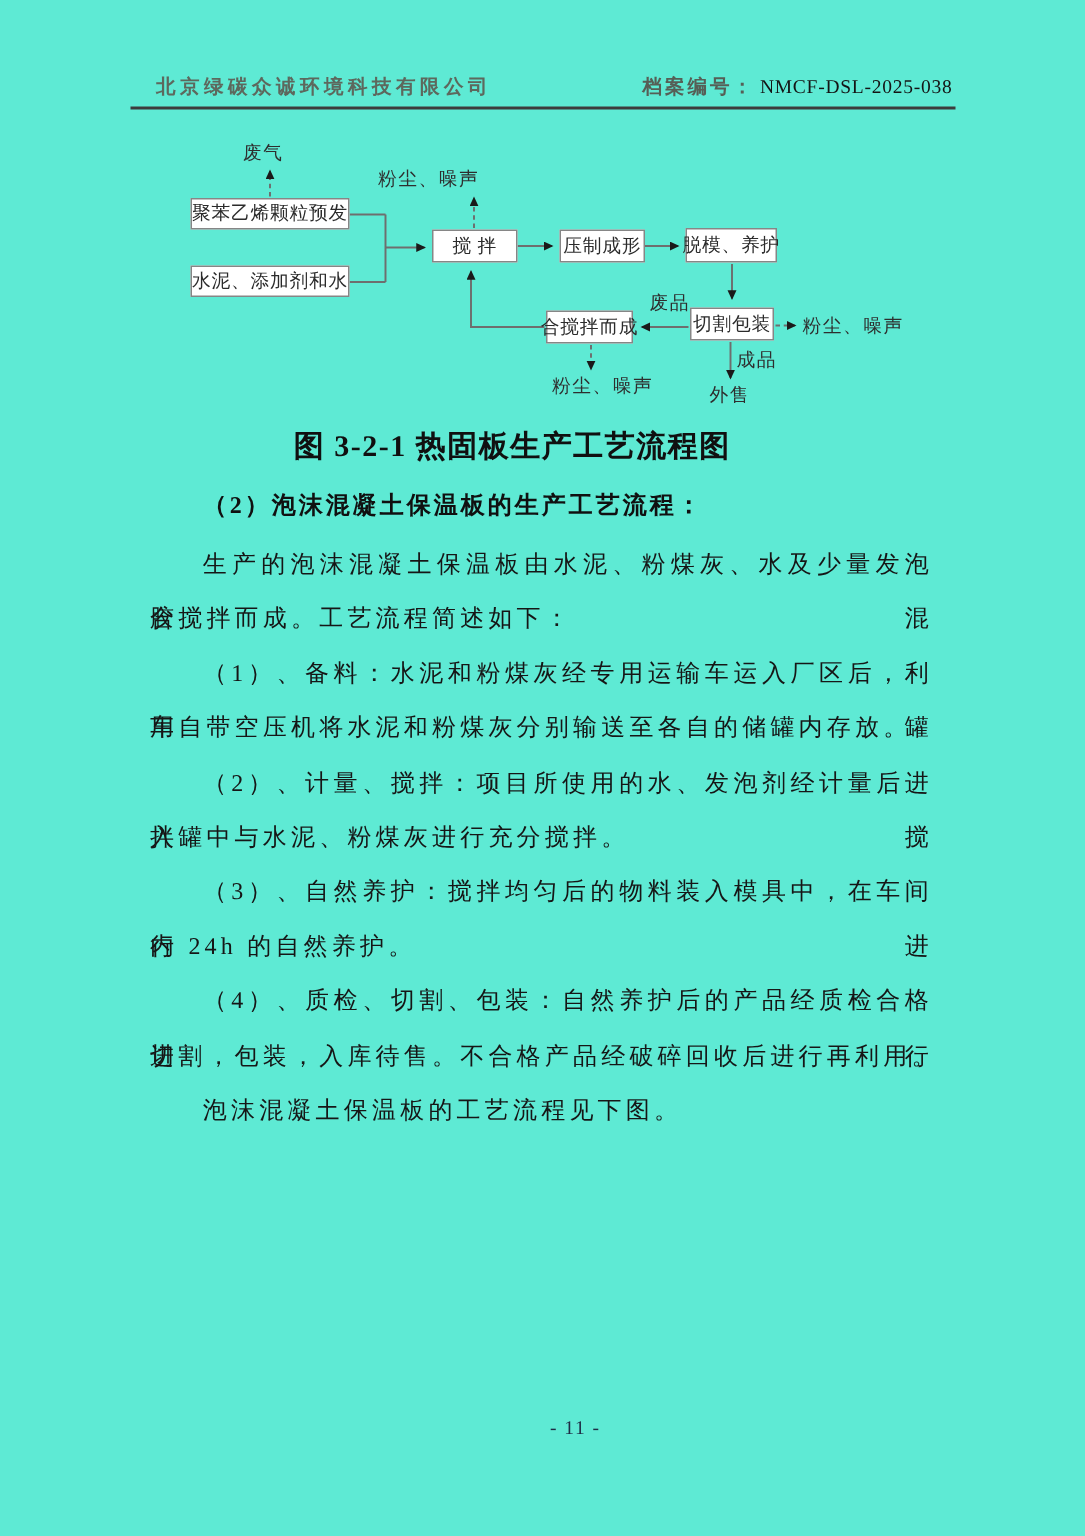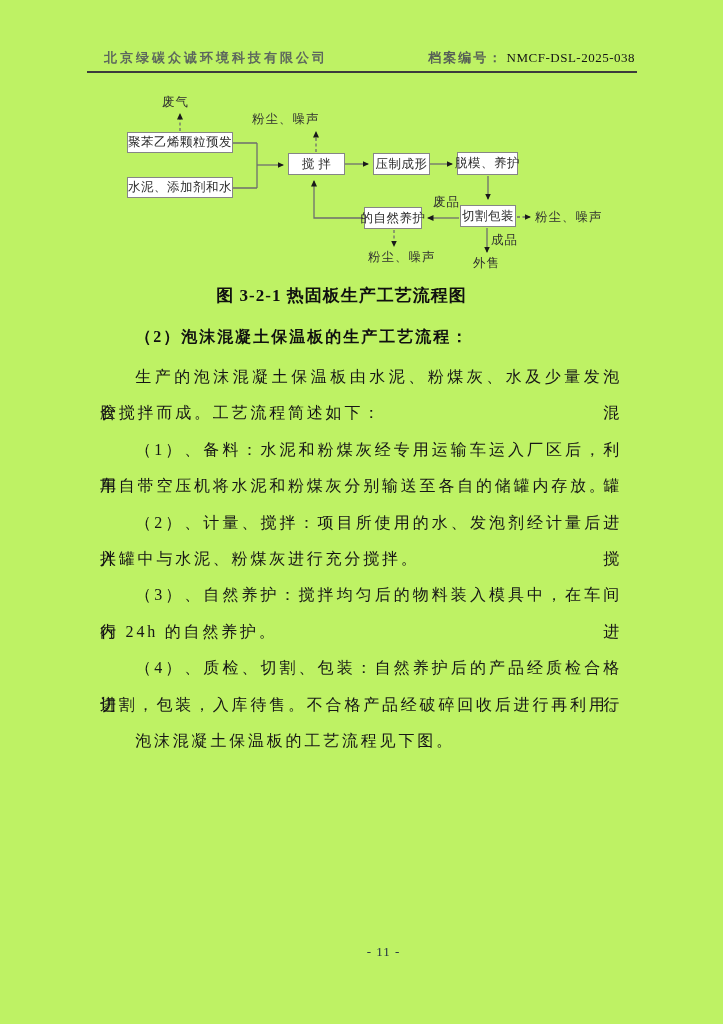--- a/index.html
+++ b/index.html
@@ -2,21 +2,21 @@
 <html><head>
 <meta charset="utf-8">
 <style>
   * { margin: 0; padding: 0; box-sizing: border-box; }
   html, body { background: #e8e8e8; }
   .page {
     position: relative;
     width: 723px;
     height: 1024px;
     margin: 0 auto;
-    background: #bef264;
+    background: #5eead4;
     overflow: hidden;
     font-family: "Liberation Serif", "DejaVu Serif", serif;
     color: #1a1a1a;
   }
   
   .hdr-company {
     position: absolute; left: 104px; top: 49px;
     font-size: 13px; letter-spacing: 3px; color: #5d685d; font-weight: bold;
   }
   .hdr-archive {
@@ -40,21 +40,21 @@
     white-space: nowrap;
     text-align: center;
   }
   .flow-label {
     position: absolute;
     font-size: 12.5px; color: #2e2e2e; letter-spacing: 1px; white-space: nowrap;
   }
   
   .caption {
     position: absolute; left: 0; top: 284px; width: 683px;
-    text-align: center; font-size: 17px; font-weight: bold; color: #101010;
+    text-align: center; font-size: 20px; font-weight: bold; color: #101010;
     letter-spacing: 1px;
   }
   .sec-heading {
     position: absolute; left: 100px; top: 327px; width: 540px;
     font-size: 16px; font-weight: bold; color: #101010;
     letter-spacing: 2px; text-indent: 2.2em; white-space: nowrap;
   }
   .body-text {
     position: absolute; left: 100px; top: 359px; width: 522px;
   }
@@ -108,21 +108,21 @@
     <path d="M517 217 H530" fill="none" stroke="#6e6e6e" stroke-width="1.3" stroke-dasharray="3 2.5" marker-end="url(#ah)"></path>
     <path d="M394 230 V246" fill="none" stroke="#6e6e6e" stroke-width="1.3" stroke-dasharray="3 2.5" marker-end="url(#ah)"></path>
   </svg>
 
   <div class="flow-box" style="left:127px; top:132px; width:106px; height:21px;">聚苯乙烯颗粒预发</div>
   <div class="flow-box" style="left:127px; top:177px; width:106px; height:21px;">水泥、添加剂和水</div>
   <div class="flow-box" style="left:288px; top:153px; width:57px; height:22px;">搅 拌</div>
   <div class="flow-box" style="left:373px; top:153px; width:57px; height:22px;">压制成形</div>
   <div class="flow-box" style="left:457px; top:152px; width:61px; height:23px;">脱模、养护</div>
   <div class="flow-box" style="left:460px; top:205px; width:56px; height:22px;">切割包装</div>
-  <div class="flow-box" style="left:364px; top:207px; width:58px; height:22px;">的自然养护</div>
+  <div class="flow-box" style="left:364px; top:207px; width:58px; height:22px;">合搅拌而成</div>
 
   <div class="flow-label" style="left:162px; top:94px;">废气</div>
   <div class="flow-label" style="left:252px; top:111px;">粉尘、噪声</div>
   <div class="flow-label" style="left:433px; top:194px;">废品</div>
   <div class="flow-label" style="left:535px; top:209px;">粉尘、噪声</div>
   <div class="flow-label" style="left:491px; top:232px;">成品</div>
   <div class="flow-label" style="left:473px; top:255px;">外售</div>
   <div class="flow-label" style="left:368px; top:249px;">粉尘、噪声</div>
 
   <div class="caption">图 3-2-1 热固板生产工艺流程图</div>

